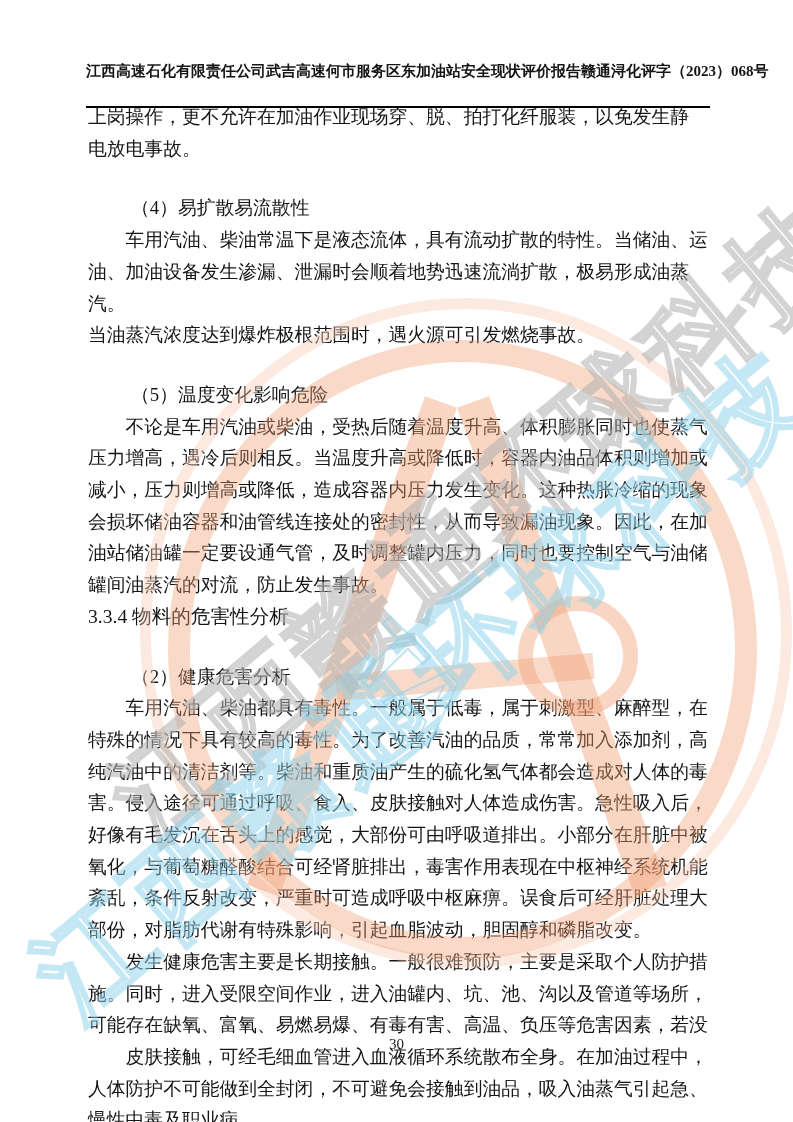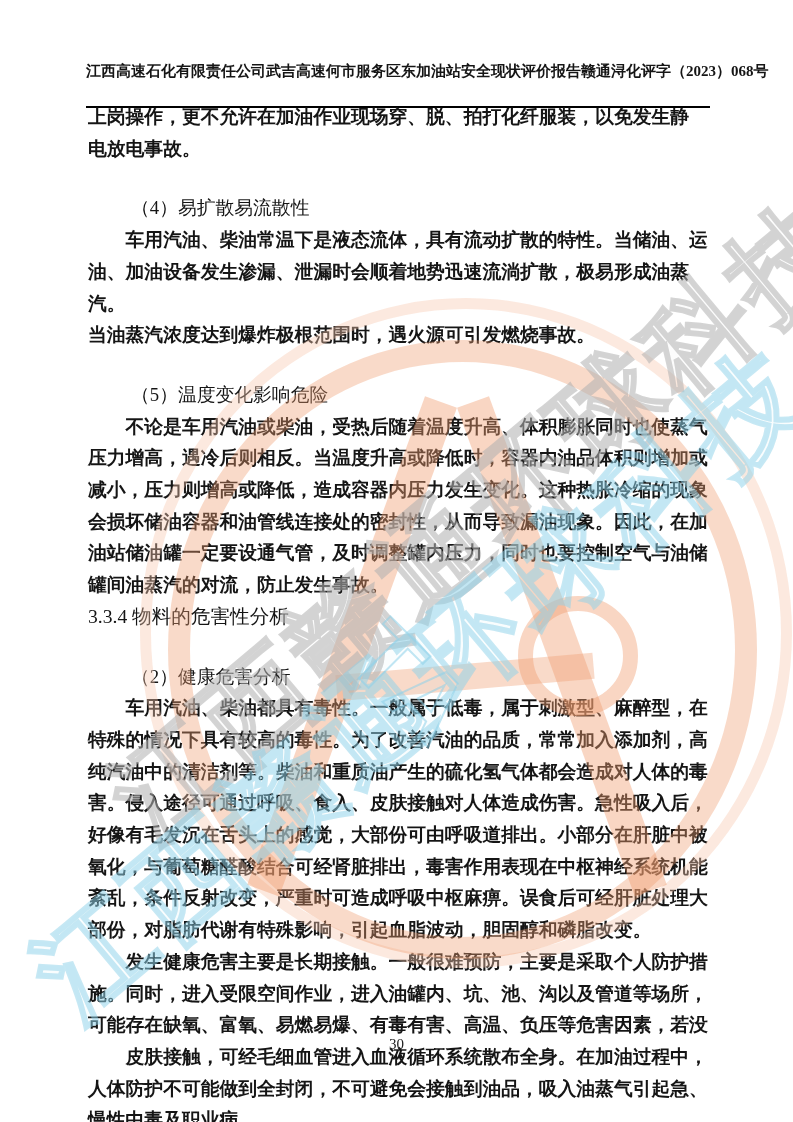--- a/index.html
+++ b/index.html
@@ -19,21 +19,21 @@
     font-size:15px;font-weight:bold;
     padding-bottom:25px;border-bottom:2.5px solid #000;
     white-space:nowrap;
   }
   
   .content{
     position:absolute;left:88px;top:101px;width:628px;
     font-size:18.8px;line-height:31.7px;
     text-align:left;
   }
-  .para{white-space:pre-line;font-weight:bold;}
+  .para{white-space:pre-line;}
   .subhead{padding-left:43px;margin-top:28px;}
   .sechead{font-weight:normal;font-size:19.6px;}
   
   .pagenum{
     position:absolute;left:0;top:1036px;width:100%;
     text-align:center;font-size:15px;color:#222;
   }
   
   .wm{position:absolute;inset:0;pointer-events:none;}
   .wm *{position:absolute;}

